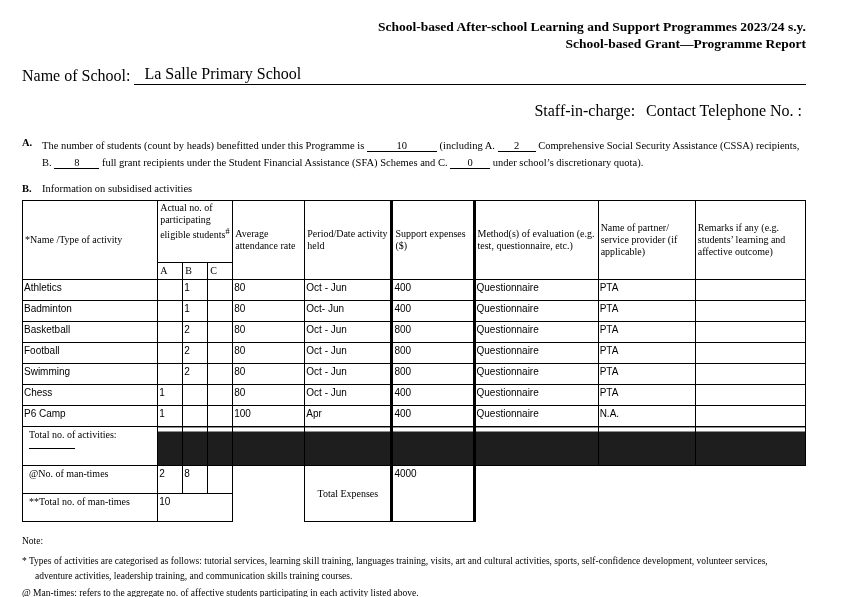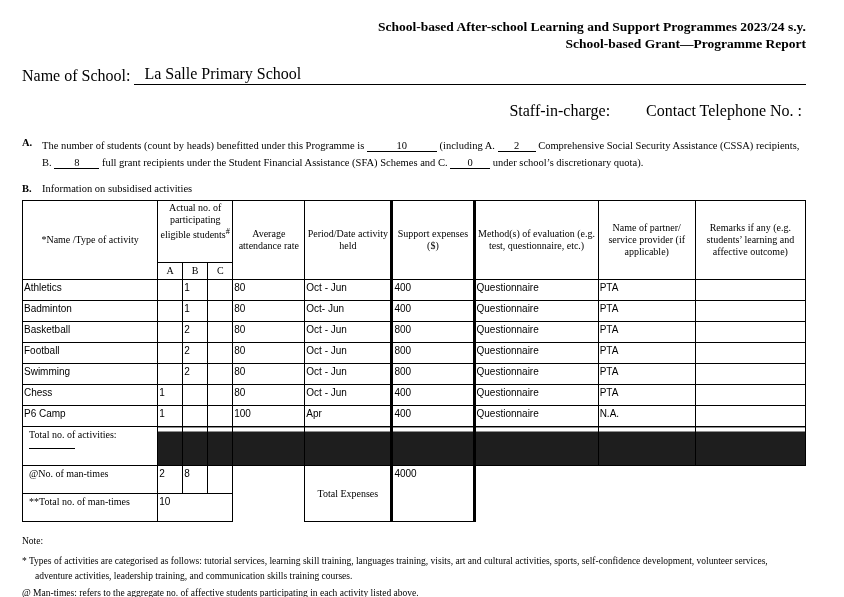--- a/index.html
+++ b/index.html
@@ -10,30 +10,30 @@
     font-family:"Liberation Serif", serif; color:#000;
   }
   .title { text-align:right; font-weight:bold; font-size:13.5px; line-height:17px; margin-bottom:13px; }
   .form-line { display:flex; align-items:flex-end; font-size:16px; }
   .form-line .lbl { white-space:nowrap; padding-right:4px; }
   .blank { border-bottom:1.5px solid #000; padding:0 0 1px 10px; white-space:nowrap; }
   .grow { flex:1 1 auto; }
   .row-school { margin-top:8px; }
   .row-staff { margin-top:17px;justify-content:flex-end; }
   .staff-blank { width:300px; }
-  .phone-lbl { margin-left:32px; }
+  .phone-lbl { margin-left:7px; }
   .section-a { display:flex; margin-top:17px; font-size:10.5px; }
   .section-a .letter, .section-b .letter { font-weight:bold; width:20px; flex:0 0 20px; }
   .section-a .body { line-height:17px; }
   .iblank { display:inline-block; border-bottom:1px solid #000; text-align:center; line-height:11px; }
   .w70 { width:70px; } .w38 { width:38px; } .w45 { width:45px; } .w40 { width:40px; }
   .section-b { display:flex; margin-top:12px; font-size:10.5px; }
   table { border-collapse:collapse; table-layout:fixed; width:784px; margin-top:6px; }
   th, td { border:1px solid #000; font-weight:normal; }
-  th { font-size:10px; text-align:center; vertical-align:middle; line-height:12px; padding:1px 2px; }
+  th { font-size:10px; text-align:left; vertical-align:middle; line-height:12px; padding:1px 2px; }
   .abc-row th { height:17px; }
   td.data { font-family:"Liberation Sans", sans-serif; font-size:10px; height:21px; vertical-align:top; text-align:left; padding:1px 1px 0 1px; line-height:13px; }
   .thickL { border-left:3px solid #000; }
   .thickR { border-right:3px solid #000; }
   .dark { background:linear-gradient(to bottom,#fff 0,#fff 4px,#1e1e1e 4px); height:32px; }
   td.flabel { font-size:10px; padding:2px 2px 14px 6px; vertical-align:middle; }
   .tblank { display:inline-block; width:46px; border-bottom:1px solid #000; }
   td.nob { border:none; }
   td.texp { font-size:10px; text-align:center; vertical-align:middle; }
   .notes { font-size:9.5px; margin-top:14px; }

